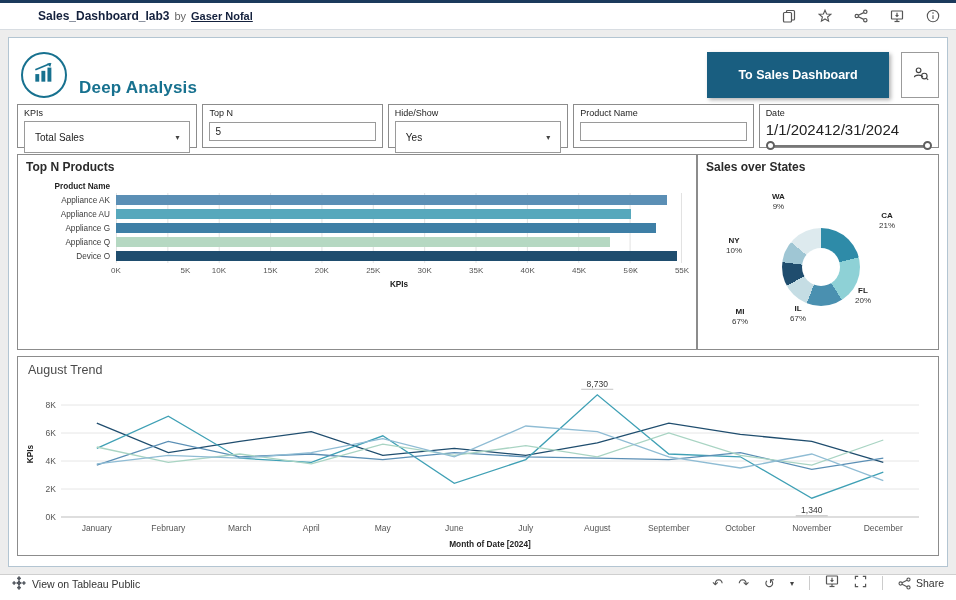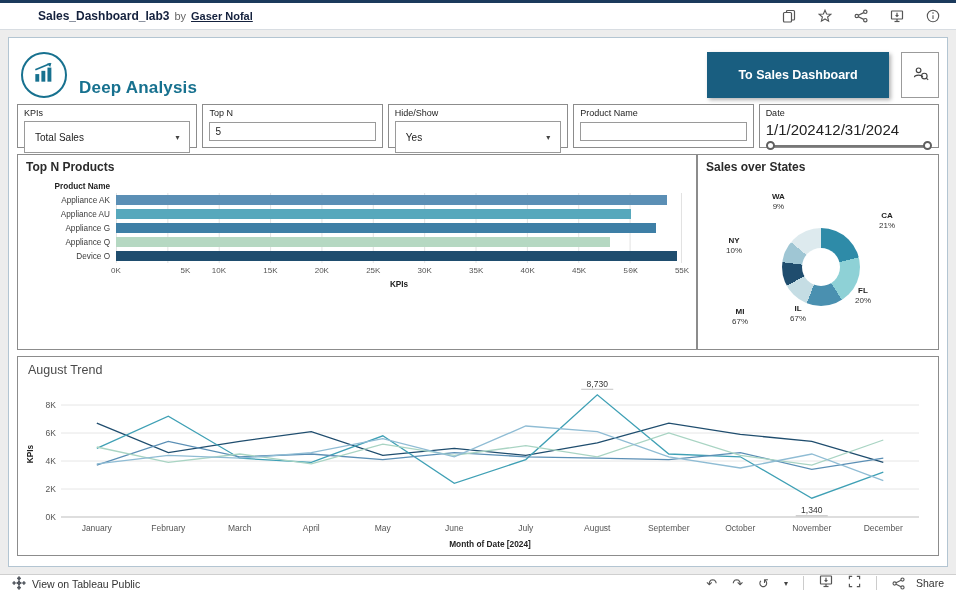--- a/index.html
+++ b/index.html
@@ -90,21 +90,21 @@
   .trend-svg .anno{font-size:8.5px;fill:#333;font-family:"Liberation Sans",sans-serif}
   .trend-svg .axis-title{font-size:8.3px;font-weight:bold;fill:#222;font-family:"Liberation Sans",sans-serif}
 
   
   .footer{height:26px;background:#fff;border-top:1px solid #cfcfcf;display:flex;
     align-items:flex-end;padding:8px 12px}
   .f-left{display:flex;align-items:center;gap:6px;font-size:10.5px;color:#333;cursor:pointer}
   .f-right{margin-left:auto;display:flex;align-items:center;gap:15px}
   .ficon{font-size:13px;color:#555;cursor:pointer;line-height:1}
   .fsep{width:1px;height:14px;background:#ccc}
-  .share-group{display:flex;align-items:center;gap:11px;cursor:pointer}
+  .share-group{display:flex;align-items:center;gap:5px;cursor:pointer}
   .share-label{font-size:10.5px;color:#333}
 </style>
 </head>
 <body>
 
 <div class="topbar">
   <span class="tb-title">Sales_Dashboard_lab3</span>
   <span class="tb-by">by</span>
   <a class="tb-author">Gaser Nofal</a>
   <div class="tb-icons">

